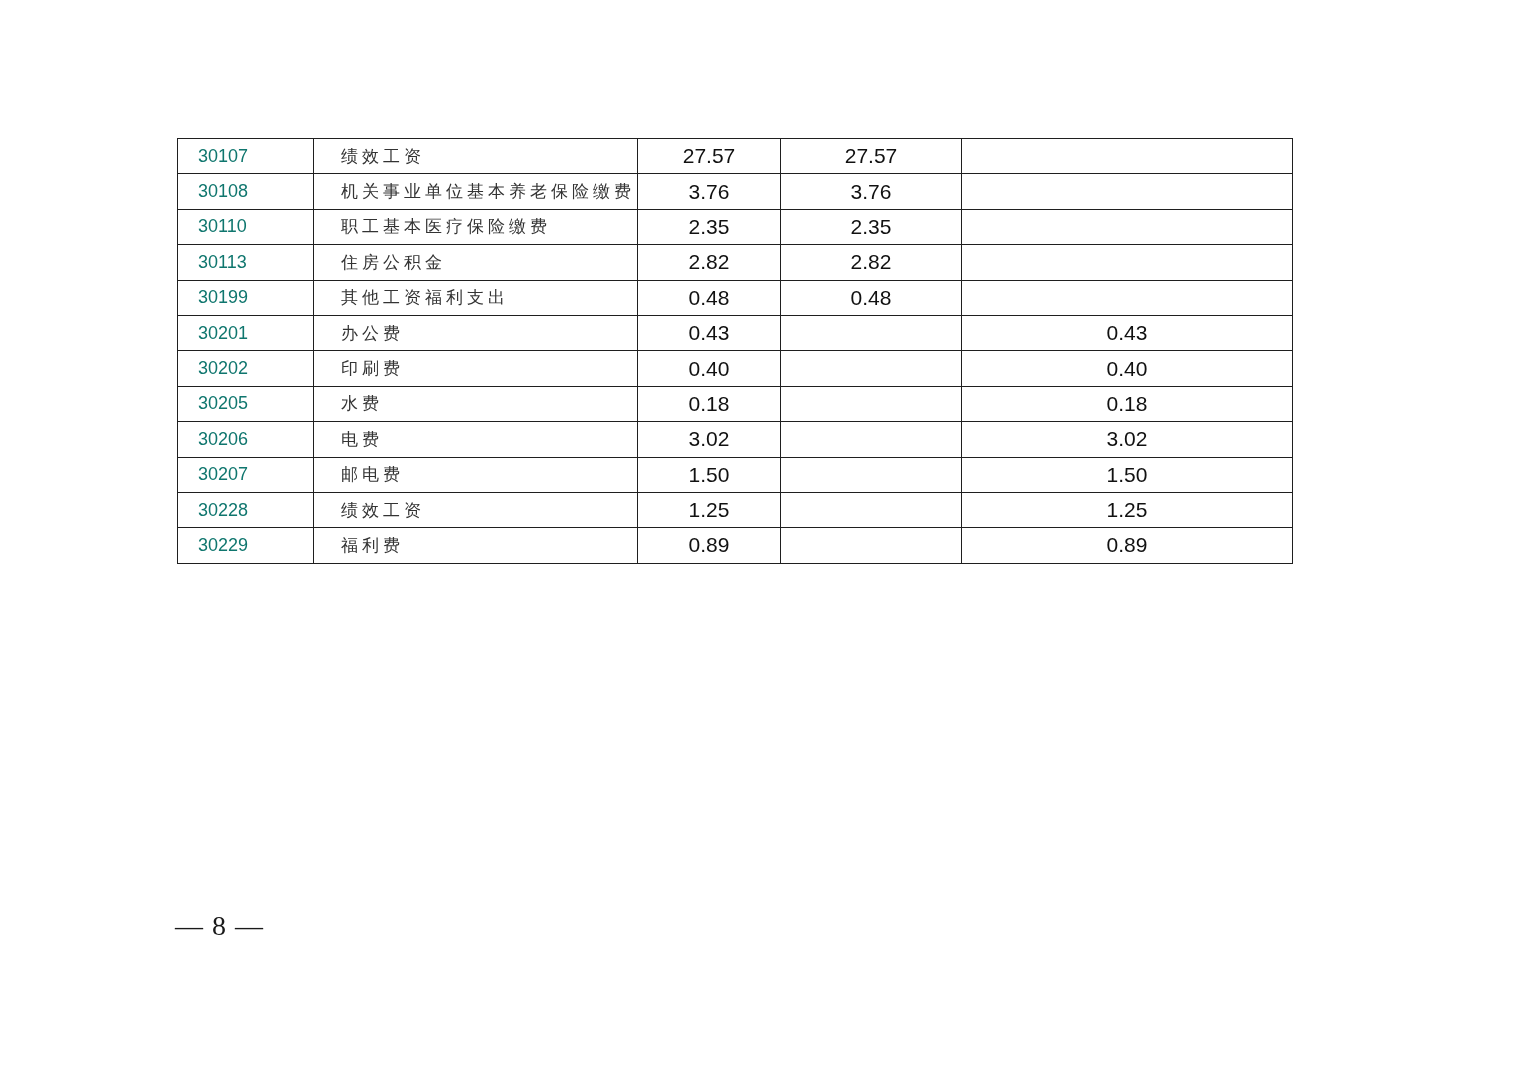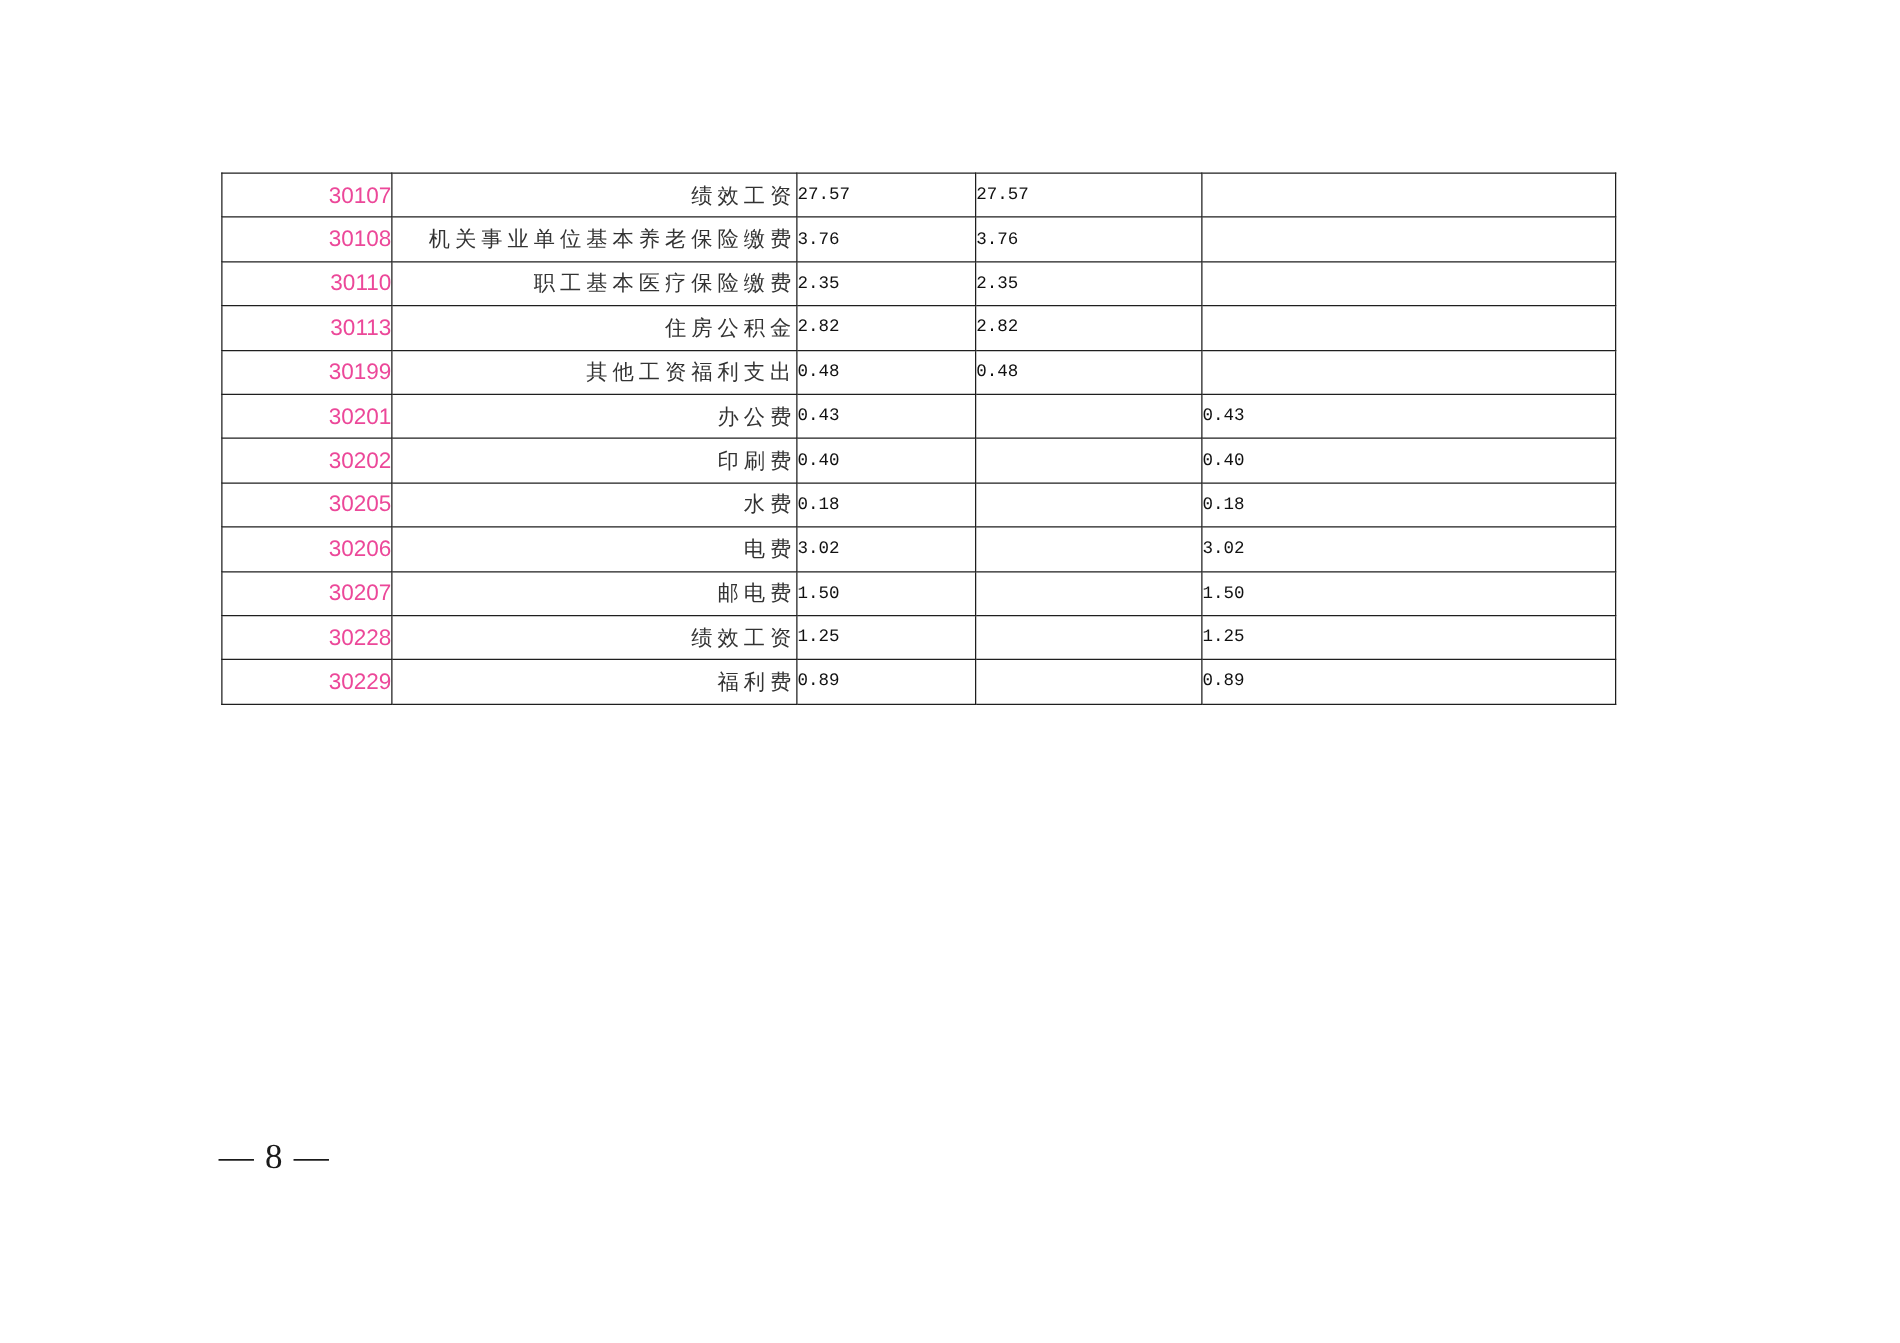--- a/index.html
+++ b/index.html
@@ -32,39 +32,39 @@
     height: 34.4px;
     padding: 0;
     white-space: nowrap;
     overflow: hidden;
     vertical-align: middle;
     background: #ffffff;
   }
   td.code-cell {
     font-family: "Liberation Sans", "DejaVu Sans", sans-serif;
     font-size: 18px;
-    color: #ec4899;
-    text-align: right;
+    color: #0f766e;
+    text-align: left;
   }
   td.code-cell.lvl1 { padding-left: 10px; }
   td.code-cell.lvl2 { padding-left: 20px; }
   td.name-cell {
     font-family: "Liberation Serif", "DejaVu Serif", serif;
     font-size: 17px;
     letter-spacing: 4px;
     color: #333333;
-    text-align: right;
+    text-align: left;
   }
   td.name-cell.lvl1 { padding-left: 16px; }
   td.name-cell.lvl2 { padding-left: 27px; }
   td.num-cell {
-    font-family: Liberation Mono, monospace;
-    font-size: 14px;
+    font-family: Liberation Sans, sans-serif;
+    font-size: 21px;
     color: #111111;
-    text-align: left;
+    text-align: center;
     padding-right: 10px;
   }
   .page-number {
     position: absolute;
     left: 175px;
     top: 910px;
     font-family: "Liberation Serif", "DejaVu Serif", serif;
     font-size: 28px;
     color: #1a1a1a;
     letter-spacing: 1px;

